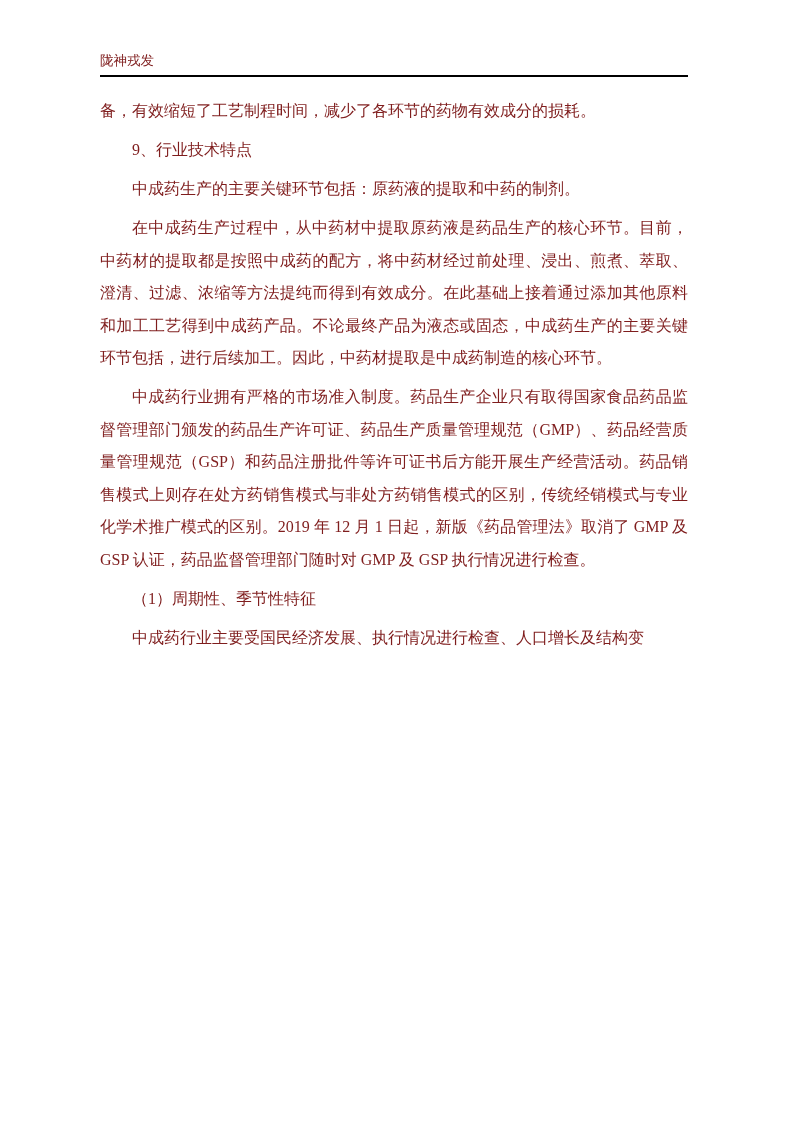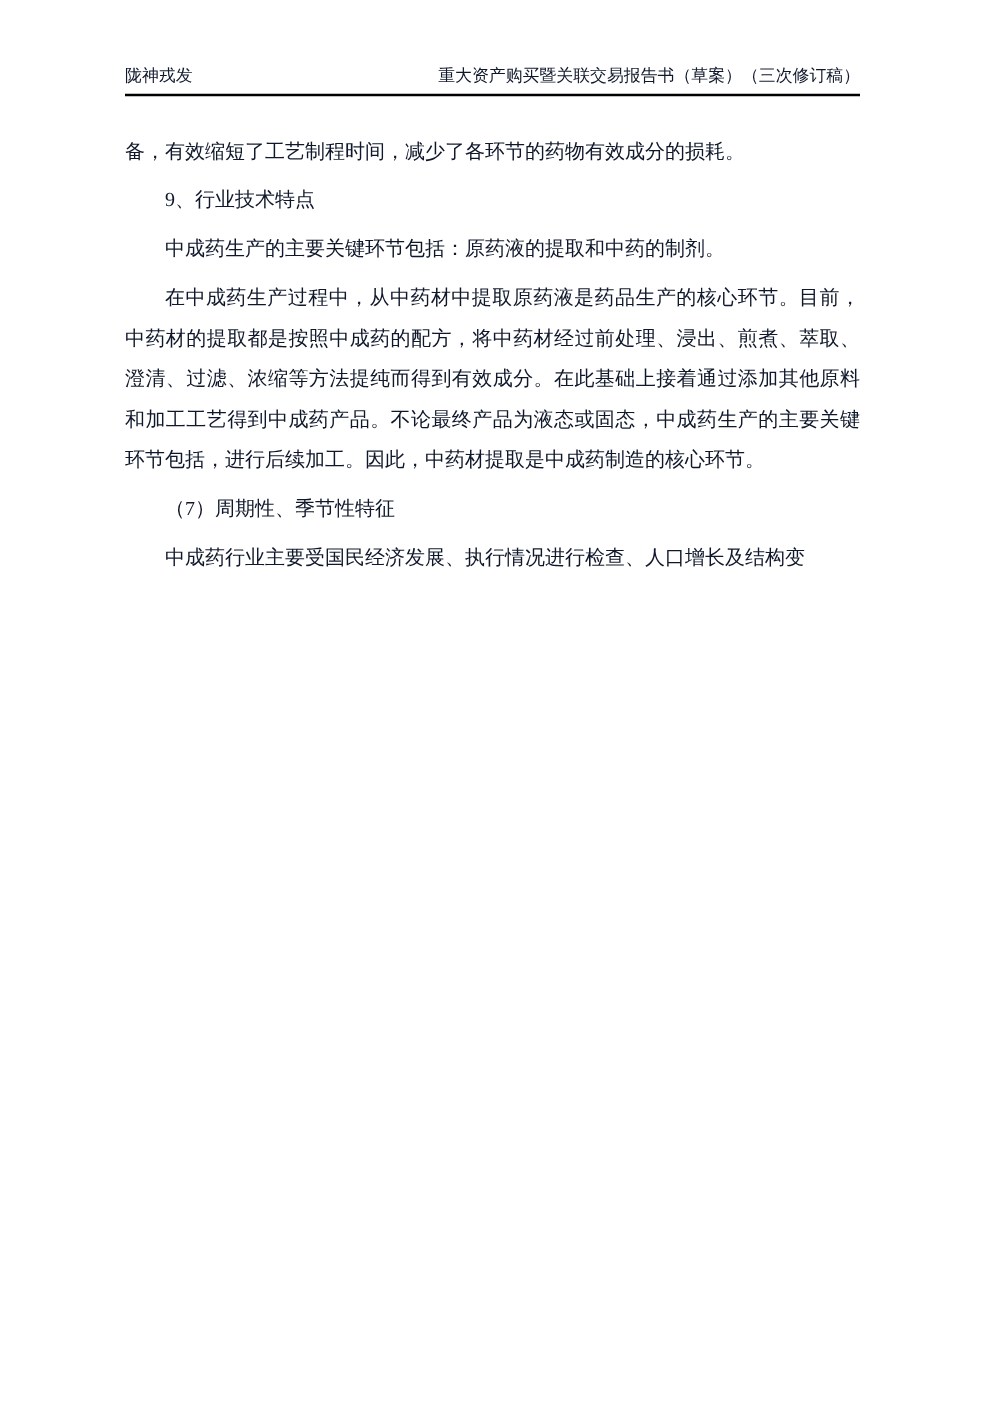--- a/index.html
+++ b/index.html
@@ -3,21 +3,21 @@
 <meta charset="utf-8">
 <style>
   * { margin: 0; padding: 0; box-sizing: border-box; }
   html, body { background: #ffffff; }
   .page {
     position: relative;
     width: 793px;
     height: 822px;
     background: #ffffff;
     font-family: "Liberation Serif", "DejaVu Serif", serif;
-    color: #0f172a;
+    color: #7f1d1d;
     overflow: hidden;
   }
   .page-header {
     position: absolute;
     left: 100px;
     right: 105px;
     top: 52px;
     display: flex;
     justify-content: space-between;
     align-items: flex-end;
@@ -27,21 +27,20 @@
     border-bottom: 2px solid #000000;
     white-space: nowrap;
   }
   .doc-body {
     position: absolute;
     left: 100px;
     right: 105px;
     top: 95px;
     font-size: 16px;
     text-align: justify;
-    margin-top: 11px;
   }
   .para {
     line-height: 32.5px;
     margin: 0 0 6.5px 0;
     text-indent: 2em;
     word-break: break-all;
   }
   .para.body-continuation { text-indent: 0; }
   .page-footer {
     position: absolute;
@@ -52,29 +51,29 @@
     letter-spacing: 0.3px;
   }
 </style>
 </head>
 <body>
 
 <div class="page">
 
   <div class="page-header">
     <span>陇神戎发</span>
-    <span>重大资产购买暨关联交易报告书（草案）（三次修订稿）</span>
   </div>
 
   <div class="doc-body">
       <p class="para body-continuation">备，有效缩短了工艺制程时间，减少了各环节的药物有效成分的损耗。</p>
       <p class="para heading">9、行业技术特点</p>
       <p class="para body">中成药生产的主要关键环节包括：原药液的提取和中药的制剂。</p>
       <p class="para body">在中成药生产过程中，从中药材中提取原药液是药品生产的核心环节。目前，中药材的提取都是按照中成药的配方，将中药材经过前处理、浸出、煎煮、萃取、澄清、过滤、浓缩等方法提纯而得到有效成分。在此基础上接着通过添加其他原料和加工工艺得到中成药产品。不论最终产品为液态或固态，中成药生产的主要关键环节包括，进行后续加工。因此，中药材提取是中成药制造的核心环节。</p>
-      <p class="para heading">（7）周期性、季节性特征</p>
+      <p class="para body">中成药行业拥有严格的市场准入制度。药品生产企业只有取得国家食品药品监督管理部门颁发的药品生产许可证、药品生产质量管理规范（GMP）、药品经营质量管理规范（GSP）和药品注册批件等许可证书后方能开展生产经营活动。药品销售模式上则存在处方药销售模式与非处方药销售模式的区别，传统经销模式与专业化学术推广模式的区别。2019 年 12 月 1 日起，新版《药品管理法》取消了 GMP 及 GSP 认证，药品监督管理部门随时对 GMP 及 GSP 执行情况进行检查。</p>
+      <p class="para heading">（1）周期性、季节性特征</p>
       <p class="para body">中成药行业主要受国民经济发展、执行情况进行检查、人口增长及结构变</p>
     </div>
 
   <div class="page-footer">
     <span>266 / 386</span>
   </div>
 
 </div>
 
 </body></html>

